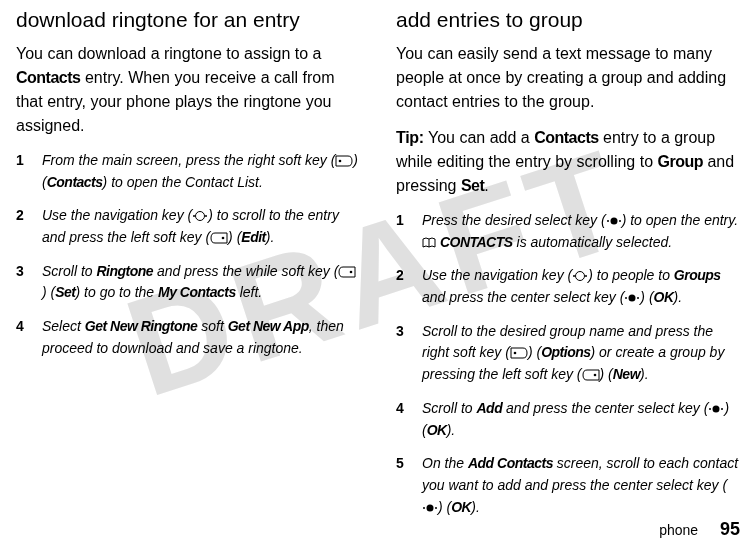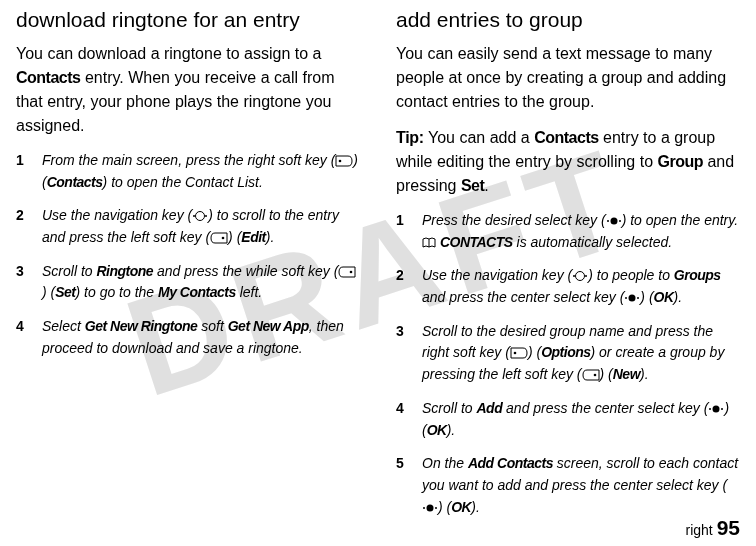--- a/index.html
+++ b/index.html
@@ -55,21 +55,21 @@
     font-weight: 700;
     min-width: 14px;
   }
   ol.steps li .txt { flex: 1; font-style: italic; }
   .footer {
     position: absolute;
     bottom: 6px; right: 16px;
     font-size: 14px;
     z-index: 1;
   }
-  .footer .pgnum { font-weight: 700; font-size: 21px; }
+  .footer .pgnum { font-weight: 700; font-size: 18px; margin-left: 18px; }
   
   .key-icon-svg { display:inline-block; vertical-align: -2px; }
 </style>
 </head>
 <body>
 
 <div class="watermark">DRAFT</div>
 
 <div class="page">
 
@@ -165,15 +165,15 @@
                 <circle cx="2" cy="6" r="1" fill="#000"></circle>
                 <circle cx="14" cy="6" r="1" fill="#000"></circle>
                 <circle cx="8" cy="6" r="3.5" fill="#000"></circle>
               </svg></span><span>) (</span><span class="condensed">OK</span><span>).</span></span>
         </li>
       </ol>
   </div>
 </div>
 
 <div class="footer">
-  <span>right</span>
+  <span>phone</span>
   <span class="pgnum">95</span>
 </div>
 
 </body></html>

